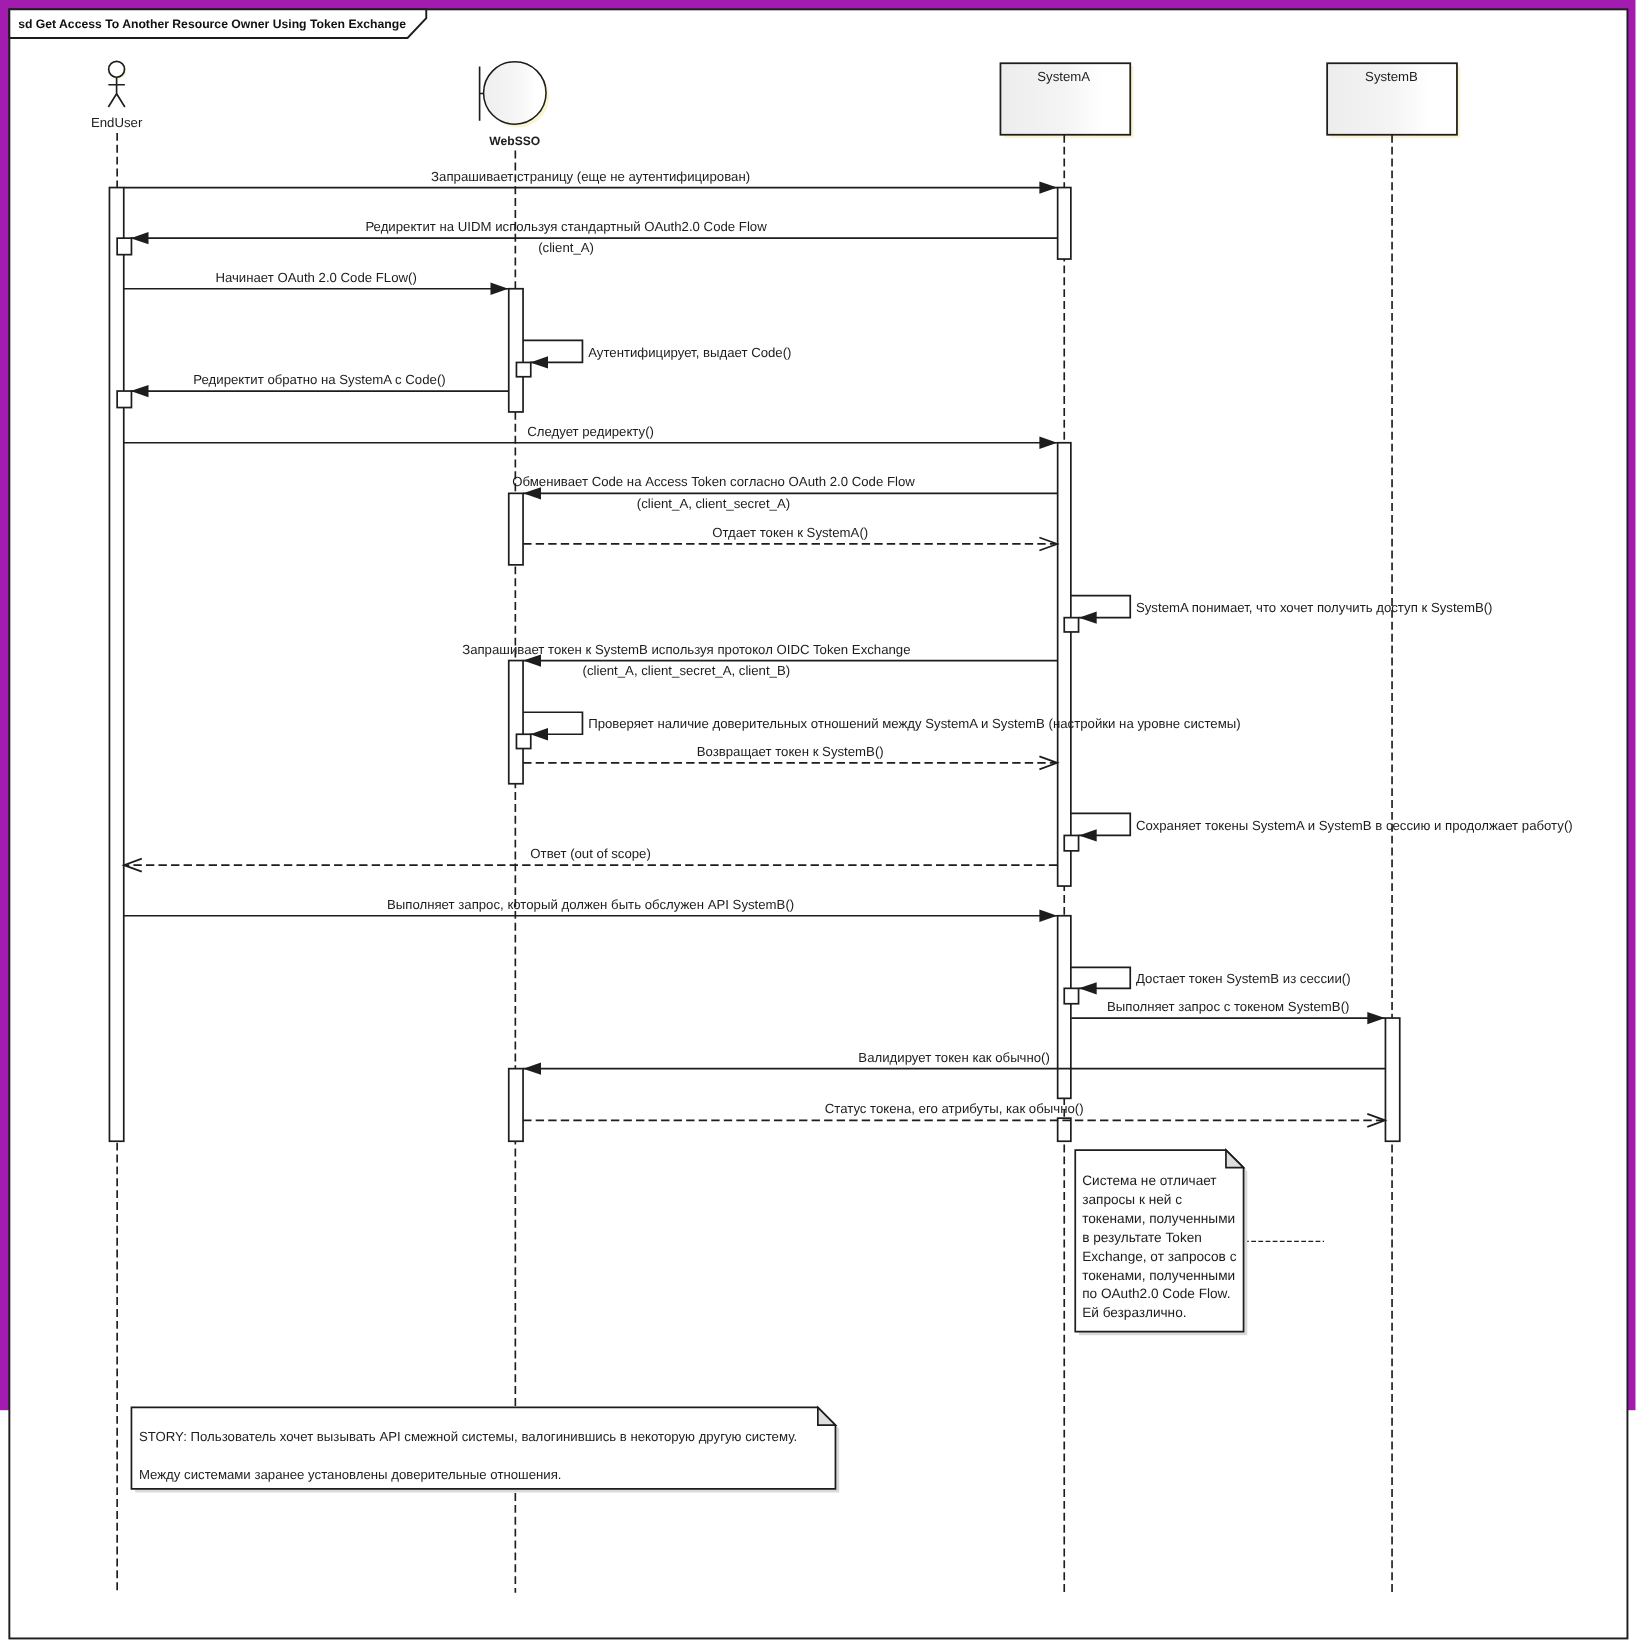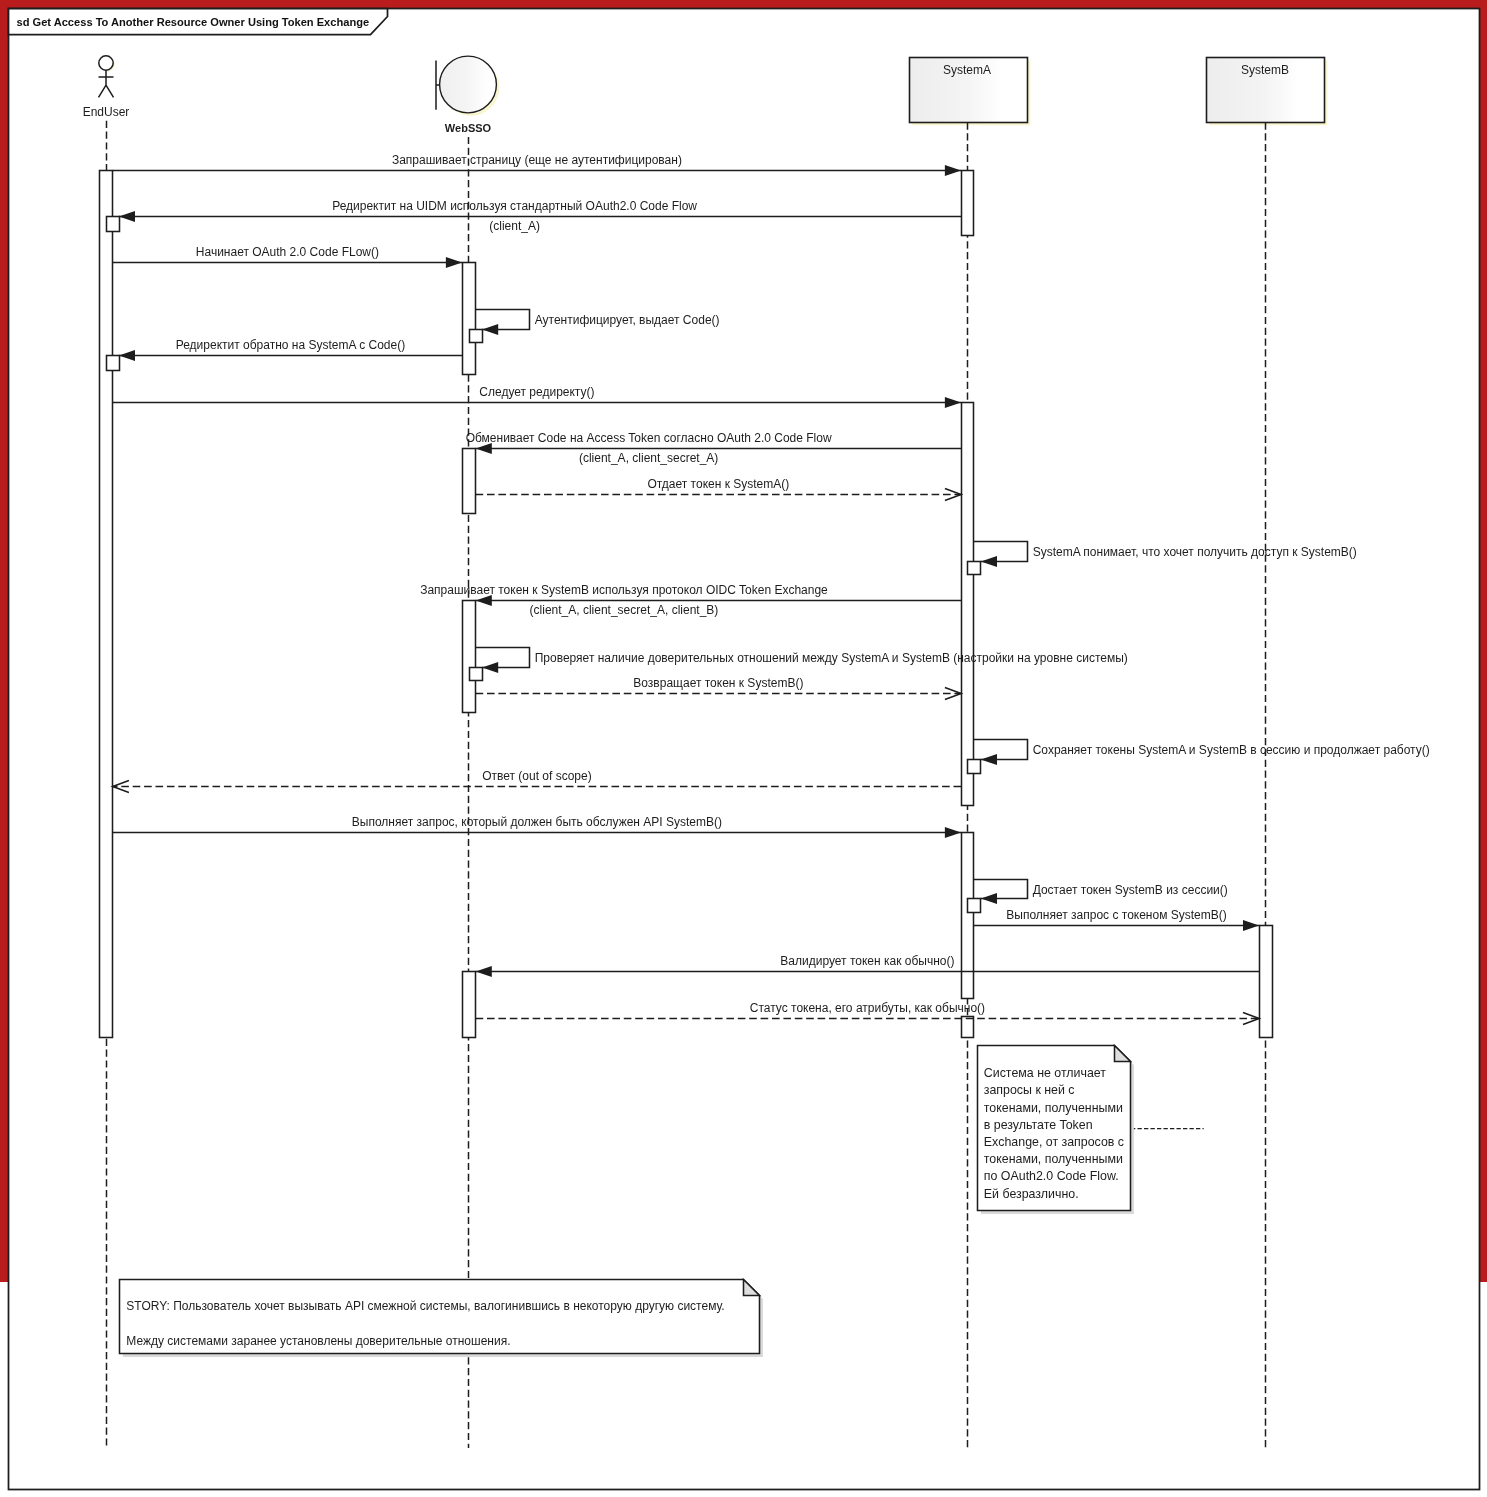--- a/index.html
+++ b/index.html
@@ -1,19 +1,19 @@
 <!DOCTYPE html>
 <html><head>
 <meta charset="utf-8">
 <title>Sequence Diagram</title>
 <style>
   html,body{margin:0;padding:0;background:#ffffff;}
   body{width:1487px;height:1497px;overflow:hidden;
        font-family:"Liberation Sans",sans-serif;}
-  #stage{position:relative;width:1487px;height:1282px;background:#b91c1c;}
+  #stage{position:relative;width:1487px;height:1282px;background:#a21caf;}
   svg{display:block;}
   .msg-label{font-family:"Liberation Sans",sans-serif;font-size:12px;fill:#1d1d1d;}
   .part-label{font-family:"Liberation Sans",sans-serif;font-size:12px;fill:#1d1d1d;}
   .part-label-bold{font-family:"Liberation Sans",sans-serif;font-size:11px;font-weight:bold;fill:#1d1d1d;}
   .frame-label{font-family:"Liberation Sans",sans-serif;font-size:11.1px;font-weight:bold;fill:#111;}
   .note-text{font-family:"Liberation Sans",sans-serif;font-size:12.4px;fill:#1d1d1d;}
   .note-text2{font-family:"Liberation Sans",sans-serif;font-size:12px;fill:#1d1d1d;}
 </style>
 </head>
 <body>

